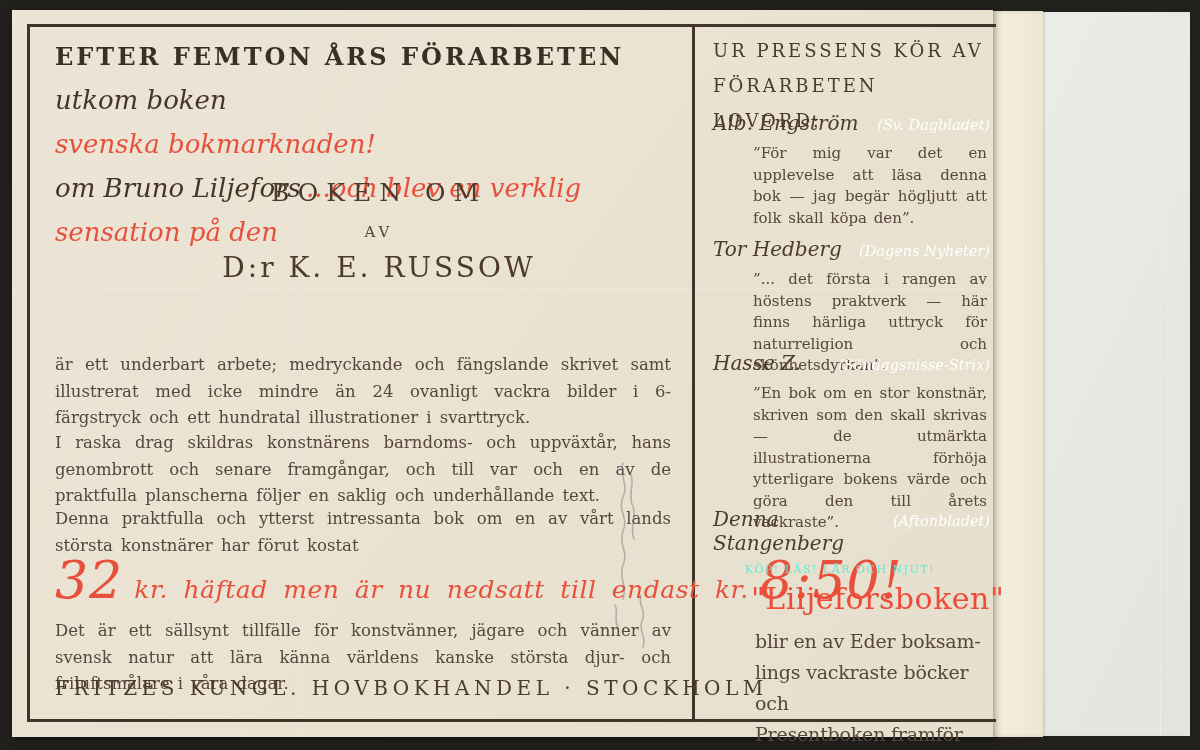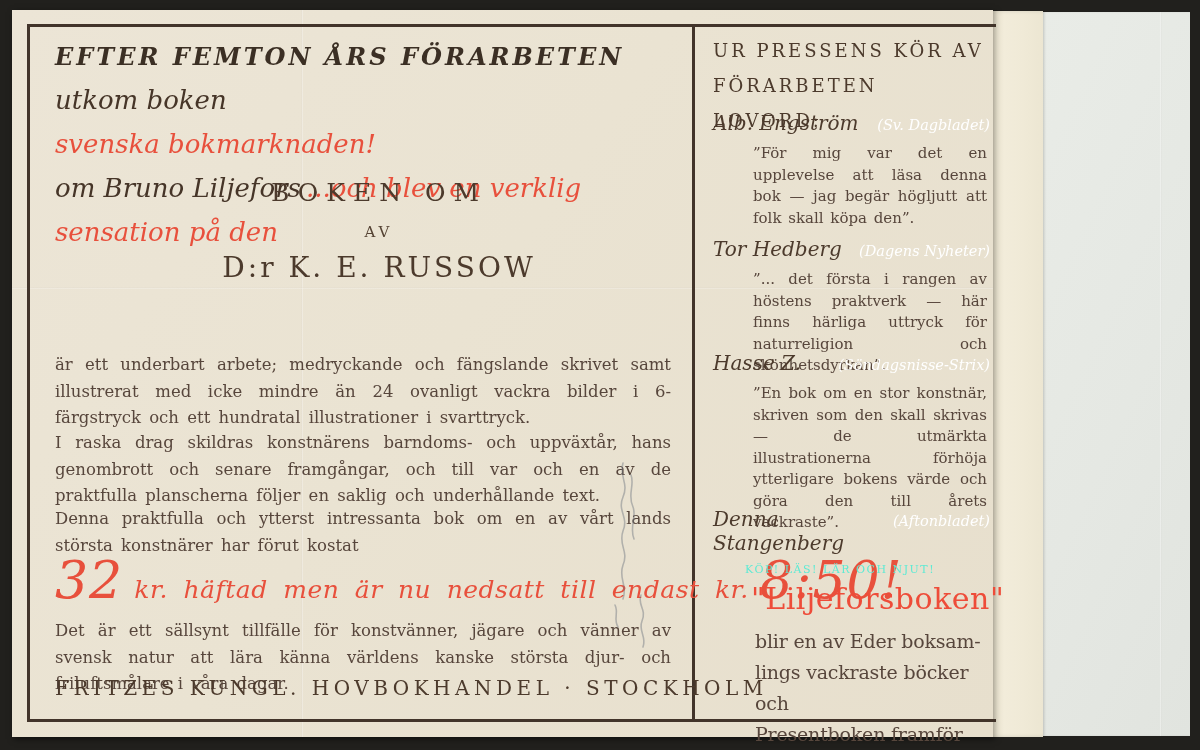--- a/index.html
+++ b/index.html
@@ -24,21 +24,21 @@
     background:linear-gradient(to right,rgba(255,255,255,.5),rgba(120,120,110,.08));pointer-events:none;}
 
   
   .frame{position:absolute;left:27px;top:24px;width:966px;height:692px;
     border-left:3px solid #42342a;border-top:3px solid #42342a;border-bottom:3px solid #42342a;}
   .divider{position:absolute;left:692px;top:24px;width:3px;height:695px;background:#42342a;}
 
   
   .col-left{position:absolute;left:55px;top:36px;width:616px;height:680px;color:#5a4940;}
   .intro{position:absolute;left:0;top:0;width:632px;line-height:41px;}
-  .intro .caps{font-size:24px;font-weight:bold;letter-spacing:3px;color:#3b2f24;font-style:italic;}
+  .intro .caps{font-size:24px;font-weight:bold;letter-spacing:3px;color:#3b2f24;}
   .intro .it{font-style:italic;font-size:26px;color:#463528;}
   .intro .red{font-style:italic;font-size:26px;color:#e8503c;}
   .title-block{position:absolute;left:16px;top:142px;width:616px;text-align:center;color:#4c3a2c;}
   .t-kicker{font-size:25px;letter-spacing:8px;}
   .t-name{font-size:38px;letter-spacing:3px;margin-top:10px;}
   .t-av{font-size:15px;letter-spacing:4px;margin-top:16px;color:#554334;}
   .t-author{font-size:28px;letter-spacing:3px;margin-top:10px;}
   .para{position:absolute;left:0;width:616px;font-size:16.5px;line-height:26.5px;
     text-align:justify;word-spacing:3px;color:#57463c;}
   .p1{top:316px;} .p2{top:394px;} .p3{top:470px;} .p4{top:582px;}

